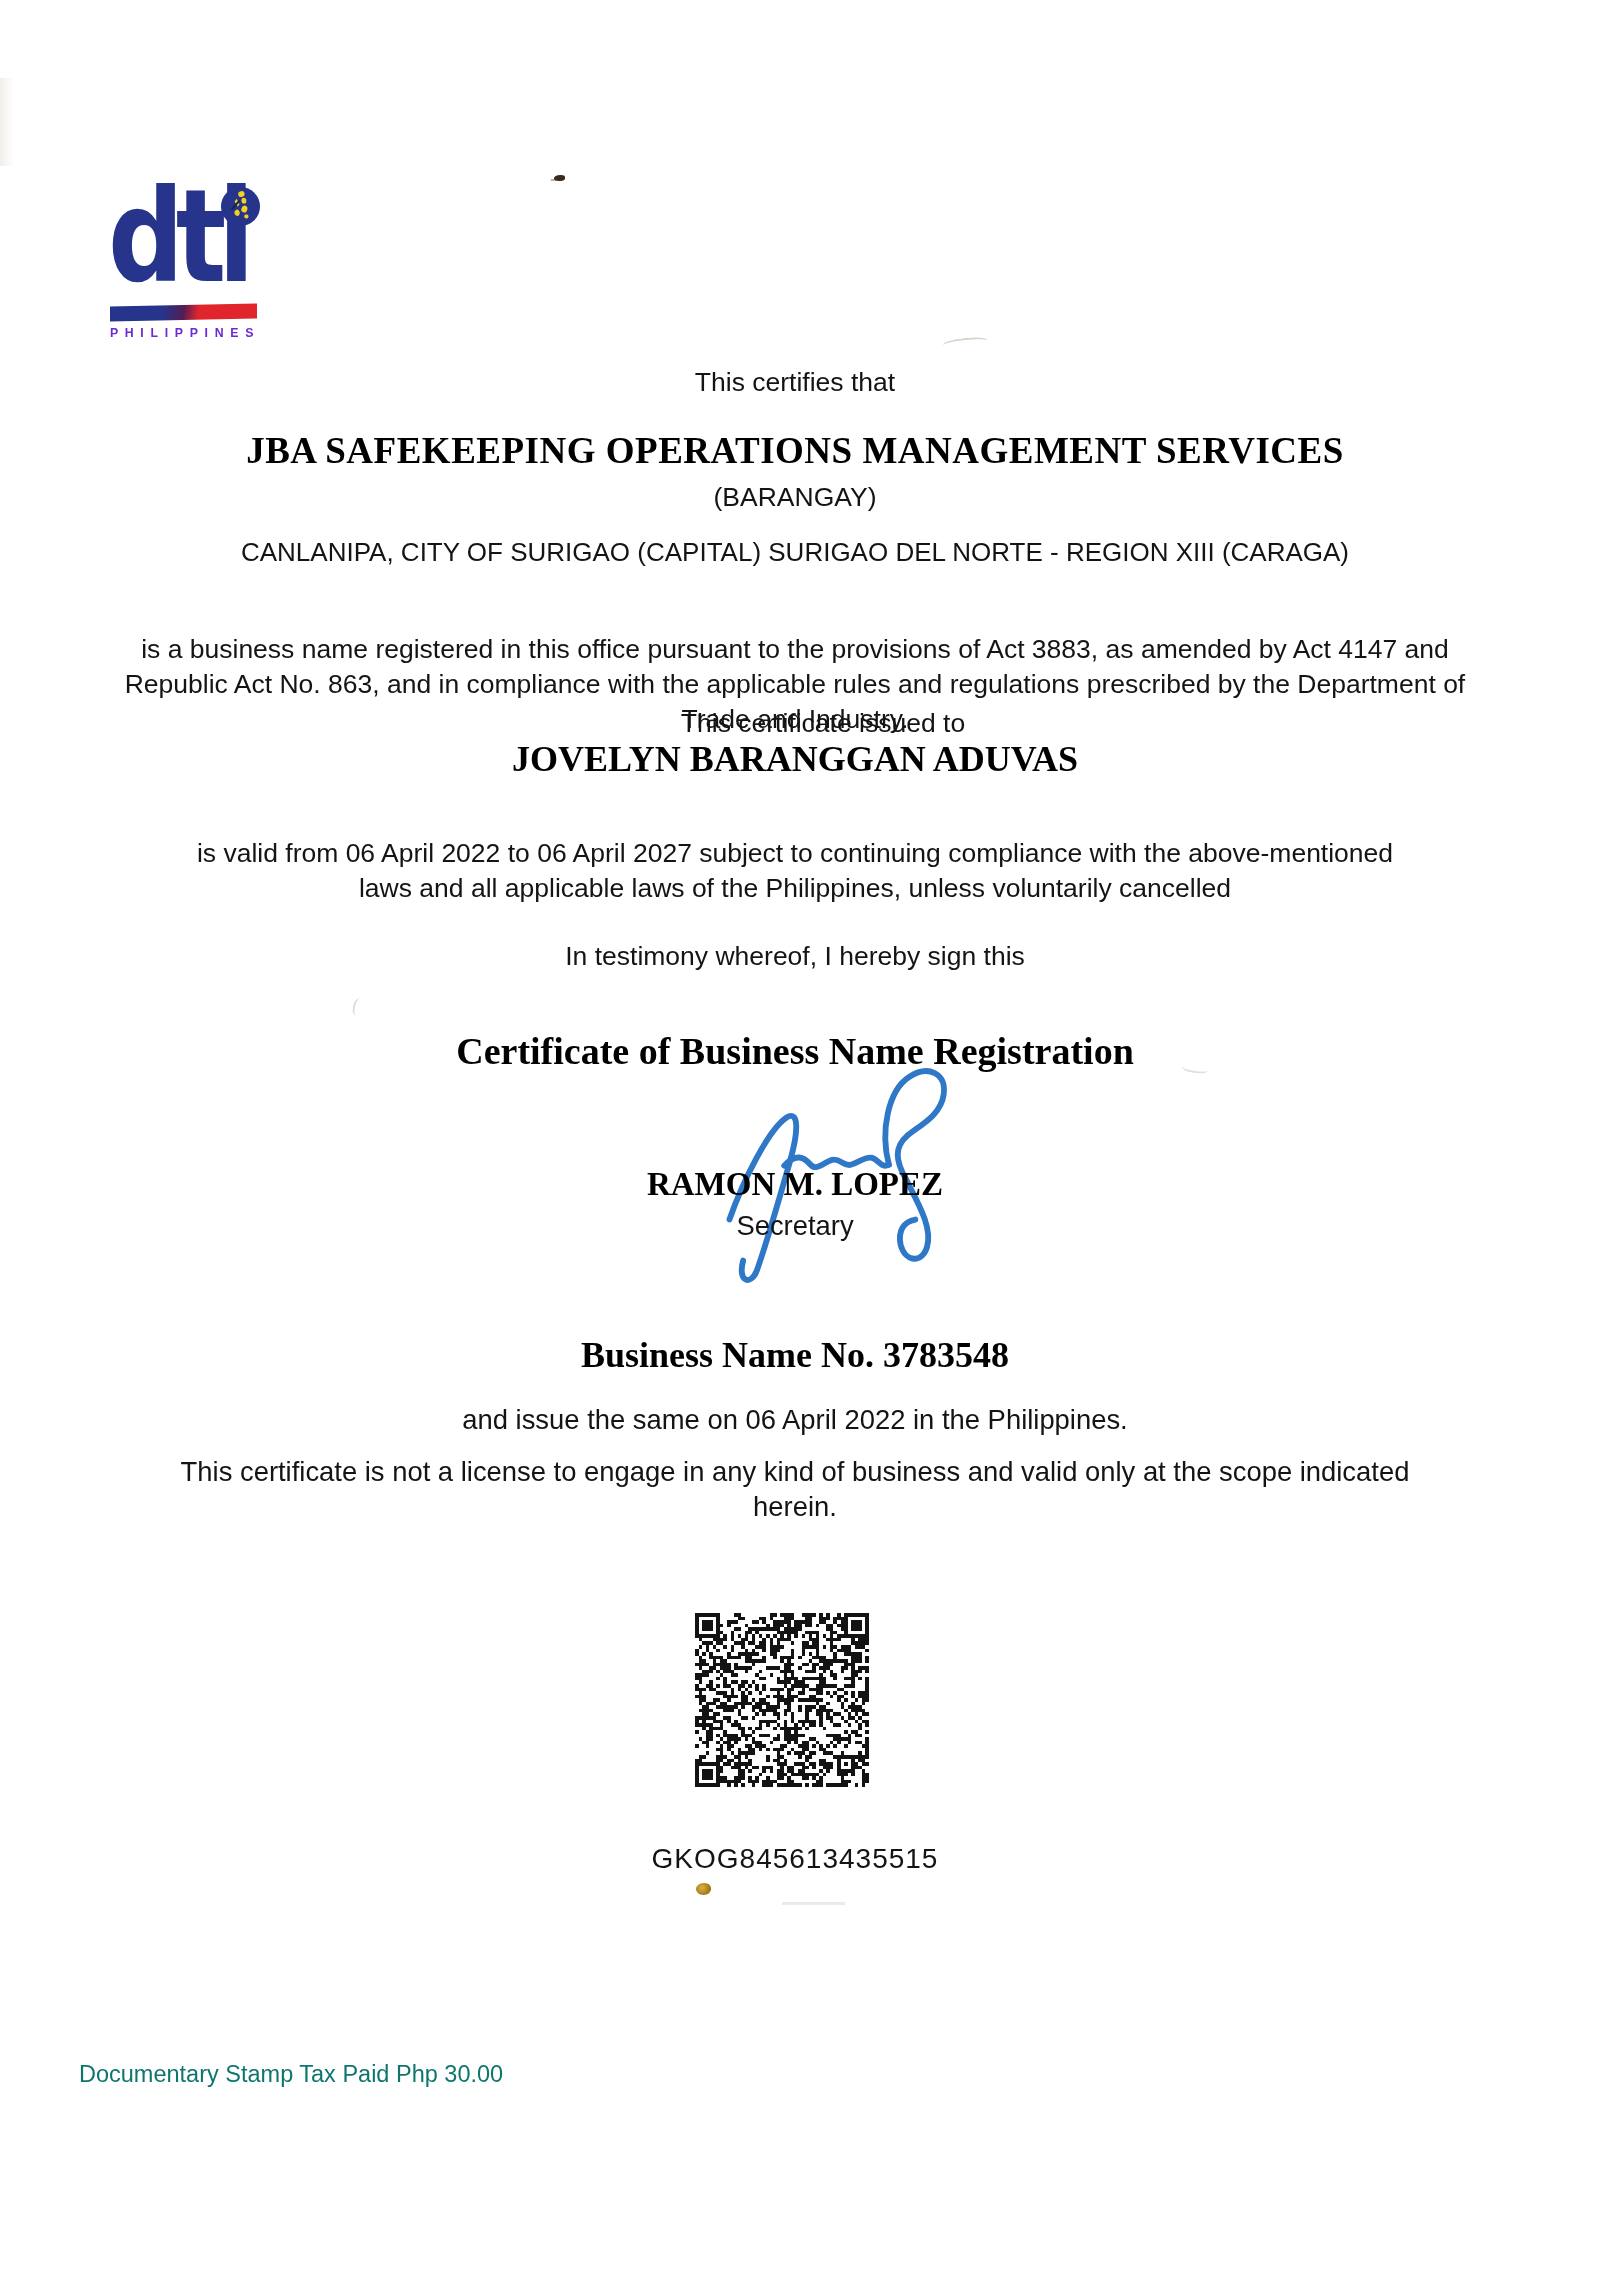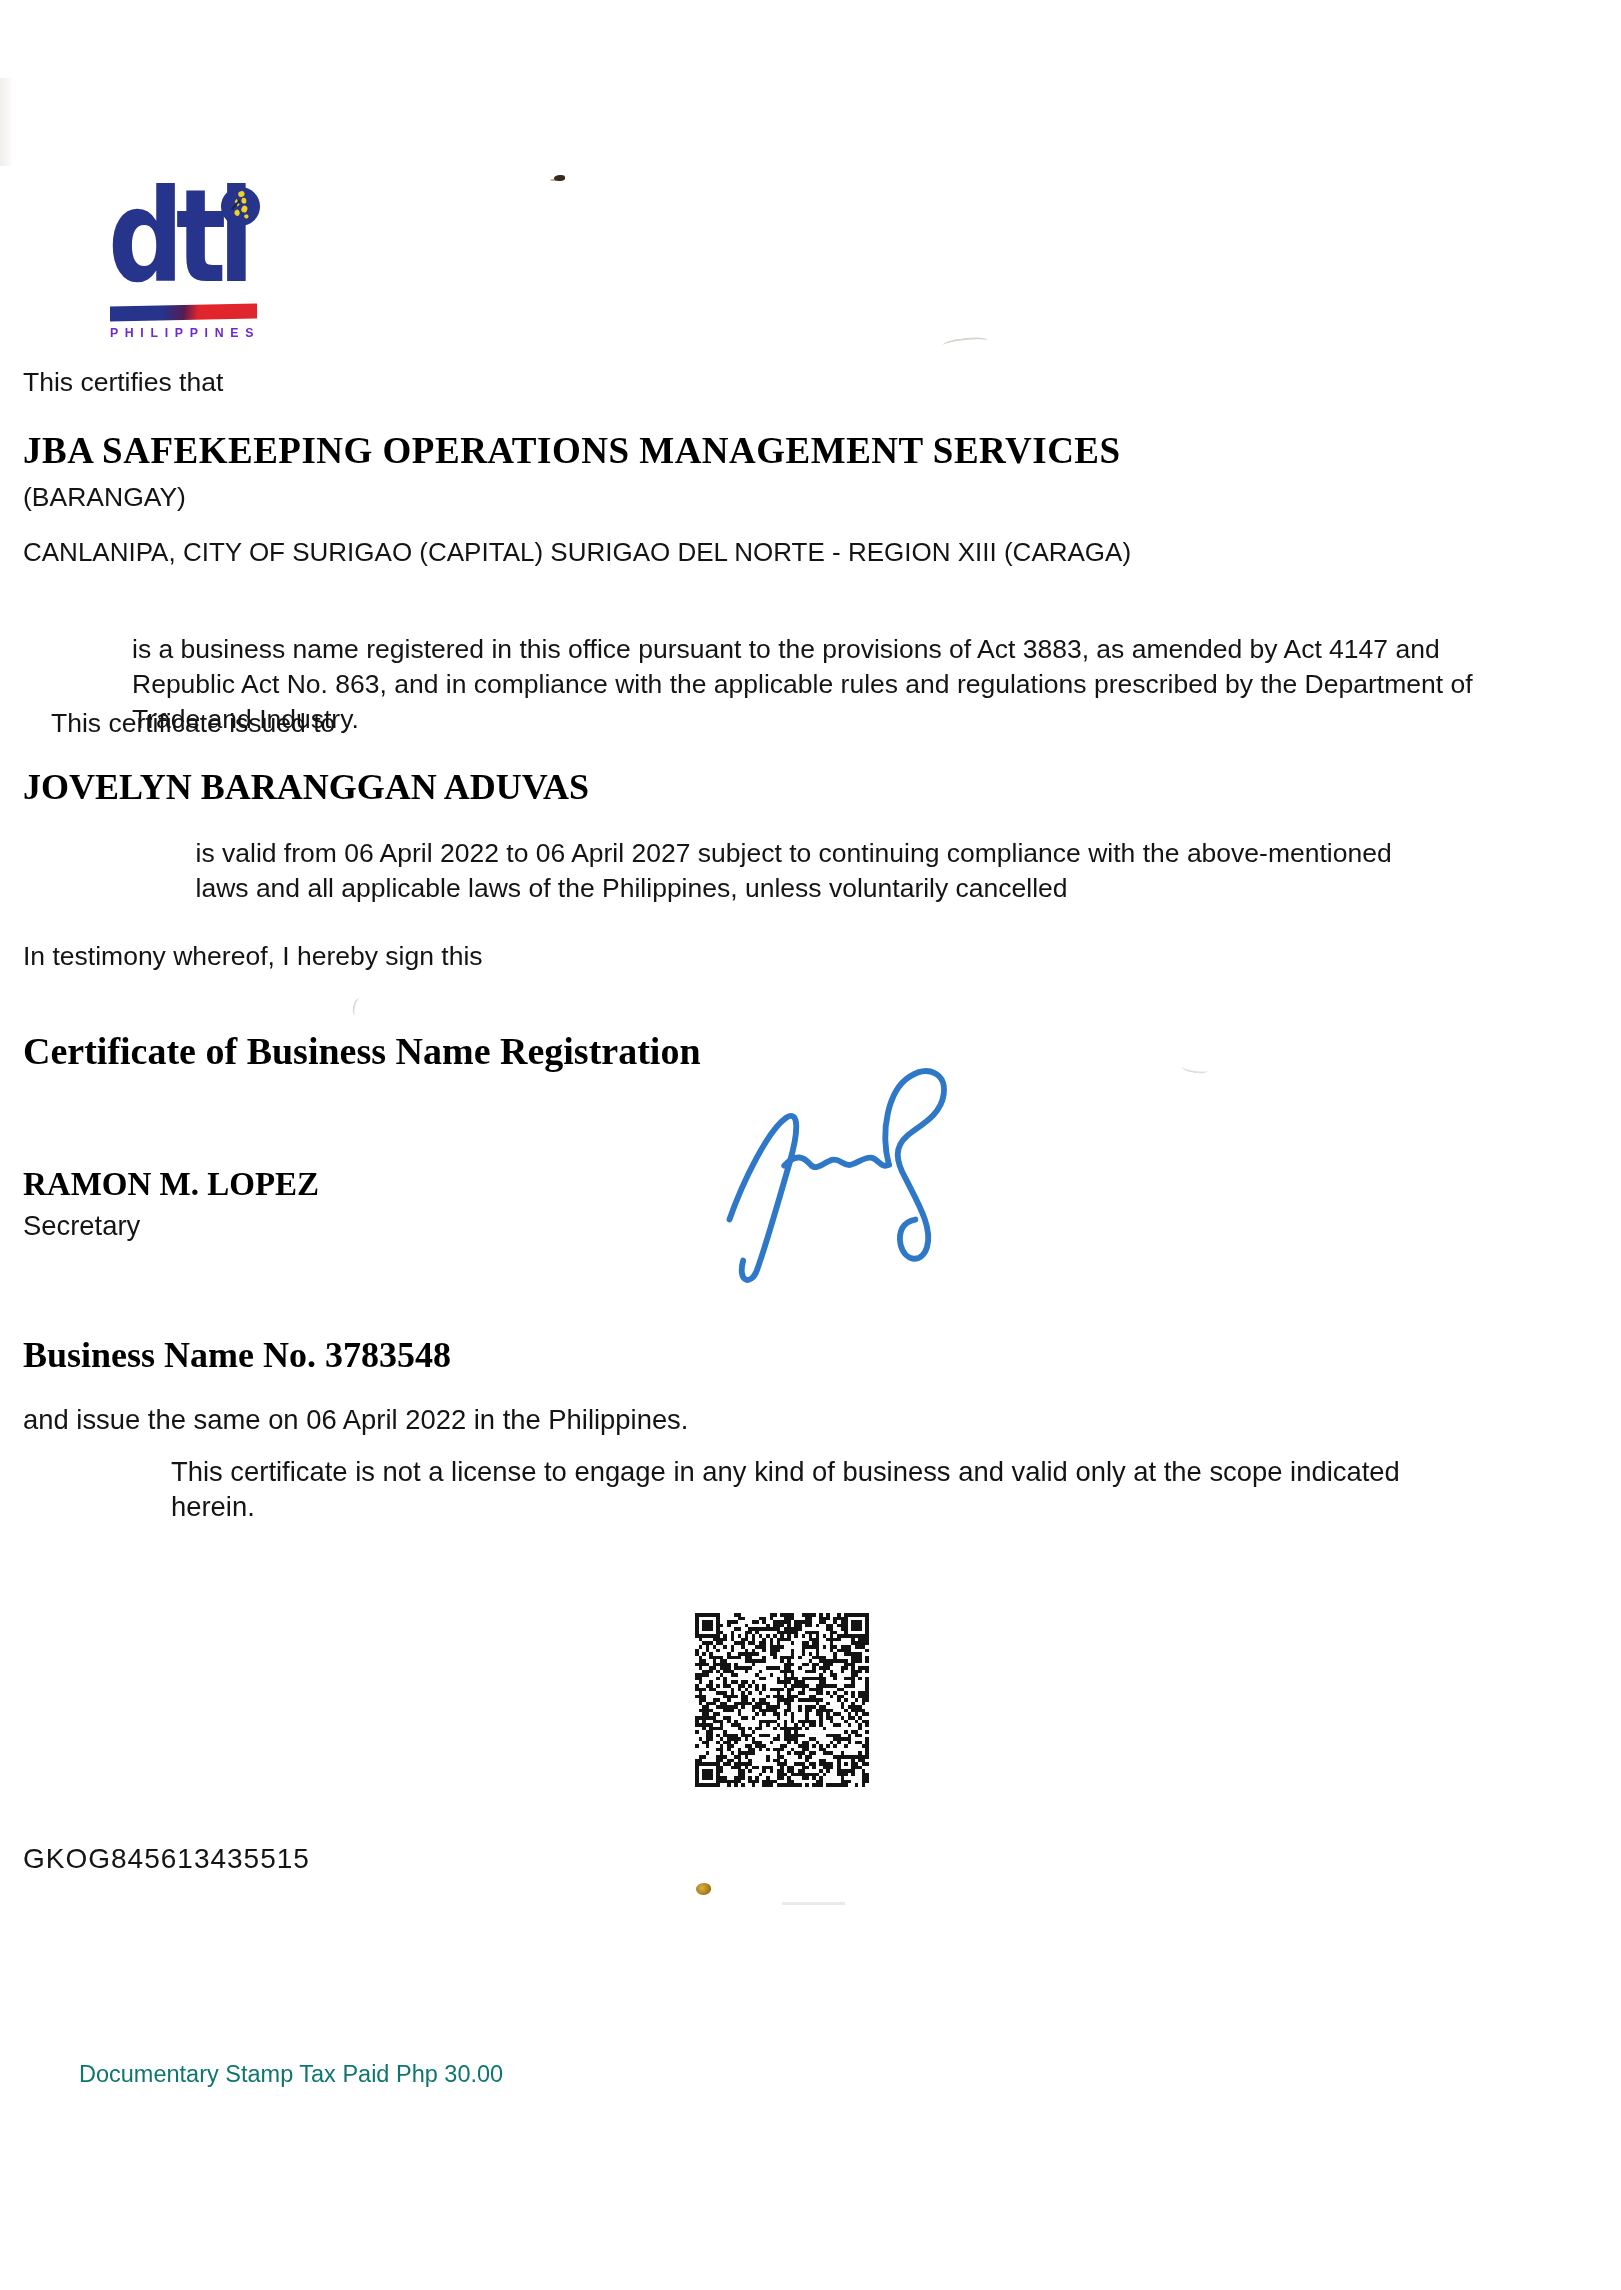--- a/index.html
+++ b/index.html
@@ -34,39 +34,39 @@
     background:linear-gradient(97deg,#26348b 0%,#26348b 36%,#531d54 50%,#e1252d 60%,#e1252d 100%);
     transform:skewY(-1.2deg);
   }
   .logo .country{
     position:absolute;left:3.9px;top:144px;width:151px;
     font-size:12.3px;font-weight:bold;color:#6d28d9;
     letter-spacing:6.7px;white-space:nowrap;
   }
 
   
-  .col{position:absolute;left:0;width:1590px;text-align:left;padding-left:23px;}
+  .col{position:absolute;left:0;width:1590px;text-align:center;}
 
   .sans{font-size:26.5px;color:#141414;}
   .serif-b{
     font-family:"Liberation Serif","DejaVu Serif",serif;
     font-weight:bold;color:#000;
     margin:0;
   }
   p{margin:0;}
   .clause{margin:0 auto;line-height:35px;}
 
   .certifies{top:367px;}
   .biz-name{top:429px;font-size:37px;letter-spacing:0.5px;}
   .biz-type{top:482px;}
   .location{top:537px;font-size:26px;}
   .reg-clause{top:601px;}
   .reg-clause p{max-width:1372px;margin-top:31px;}
   .issued-to{top:708px;margin-left:28px;}
-  .owner{top:766px;font-size:36px;}
+  .owner{top:738px;font-size:36px;}
   .validity{top:836px;}
   .validity p{max-width:1245px;}
   .testimony{top:941px;}
   .cert-title{top:1029px;font-size:38px;}
   .signatory-name{top:1166px;font-size:33px;}
   .signatory-title{top:1210px;font-size:27.4px;}
   .biz-no{top:1302px;font-size:36px;margin-top:32px;}
   .issue-line{top:1404px;font-size:27.4px;}
   .disclaimer{top:1454px;font-size:27.4px;line-height:37px;}
   .disclaimer p{max-width:1294px;}

